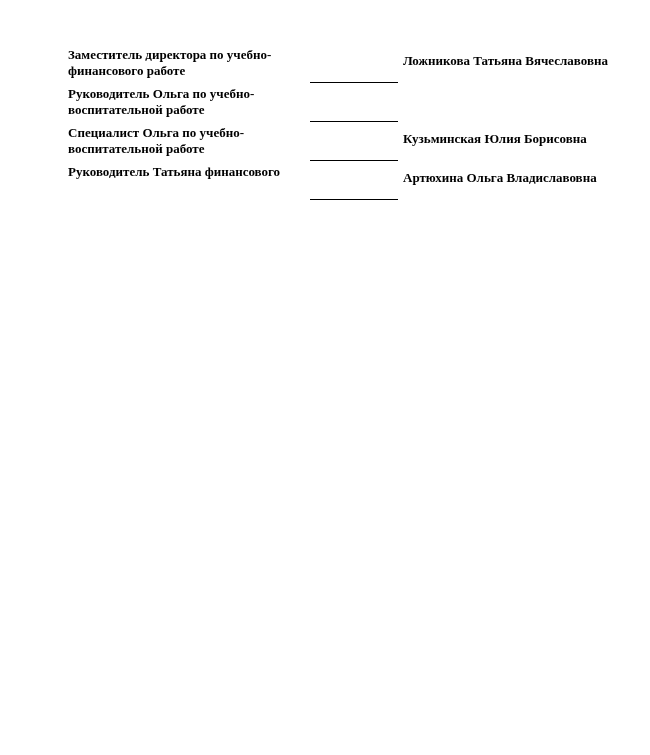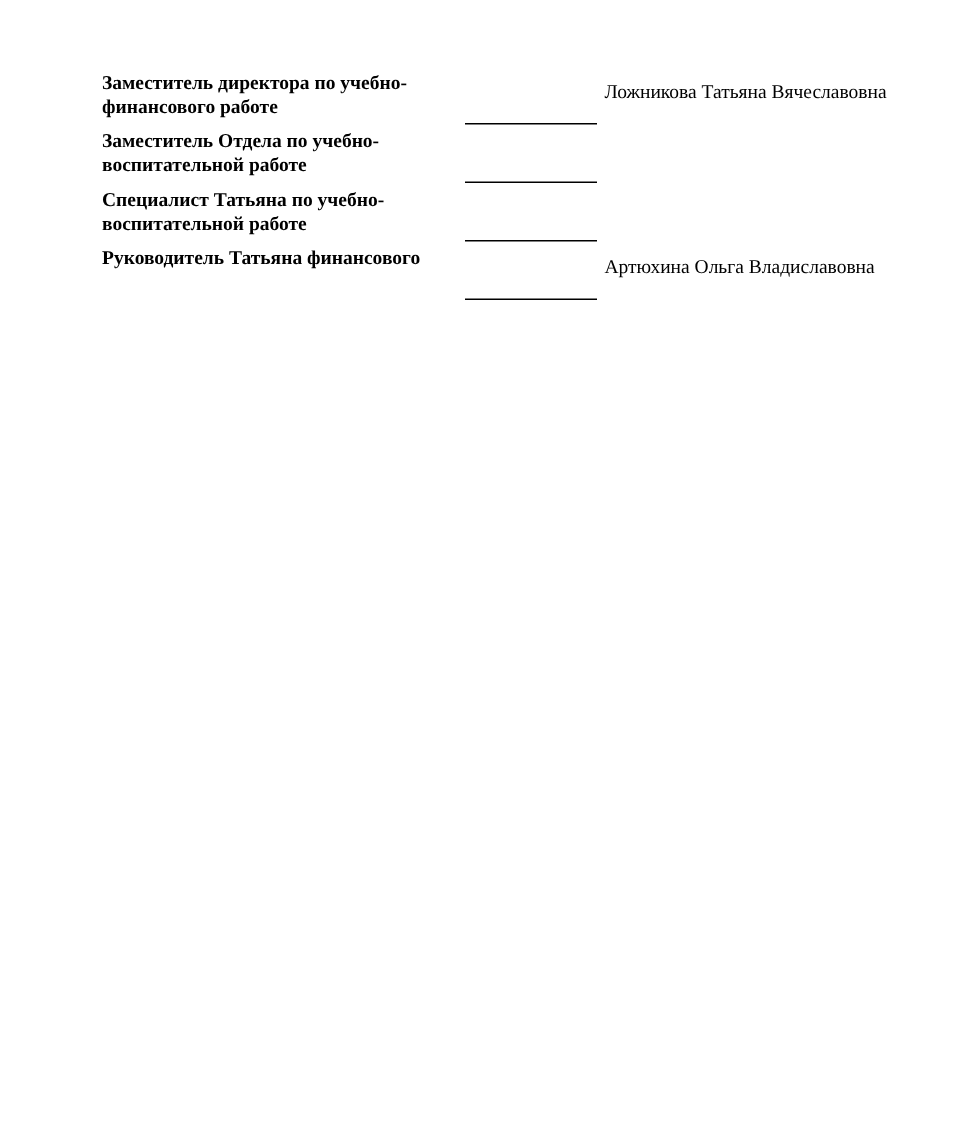--- a/index.html
+++ b/index.html
@@ -38,46 +38,47 @@
   .col-line {
     width: 88px;
     height: 39px;
     border-bottom: 1.5px solid #000000;
   }
   .col-name {
     flex: 1;
     padding-left: 5px;
     padding-top: 9px;
     font-size: 13px;
-    font-weight: normal;
+    font-weight: bold;
     line-height: 16px;
     color: #000000;
     white-space: nowrap;
   }
 </style>
 </head>
 <body>
 
 <div class="page">
   <div class="sig-table">
 
     <div class="sig-row">
       <div class="col-title"><span>Заместитель директора по учебно-</span><br><span>финансового работе</span></div>
       <div class="col-line"></div>
       <div class="col-name">Ложникова Татьяна Вячеславовна</div>
     </div>
 
     <div class="sig-row">
-      <div class="col-title"><span>Заместитель Отдела по учебно-</span><br><span>воспитательной работе</span></div>
+      <div class="col-title"><span>Руководитель Ольга по учебно-</span><br><span>воспитательной работе</span></div>
       <div class="col-line"></div>
     </div>
 
     <div class="sig-row">
-      <div class="col-title"><span>Специалист Татьяна по учебно-</span><br><span>воспитательной работе</span></div>
+      <div class="col-title"><span>Специалист Ольга по учебно-</span><br><span>воспитательной работе</span></div>
       <div class="col-line"></div>
+      <div class="col-name">Кузьминская Юлия Борисовна</div>
     </div>
 
     <div class="sig-row">
       <div class="col-title"><span>Руководитель Татьяна финансового</span><br></div>
       <div class="col-line"></div>
       <div class="col-name">Артюхина Ольга Владиславовна</div>
     </div>
 
   </div>
 </div>

